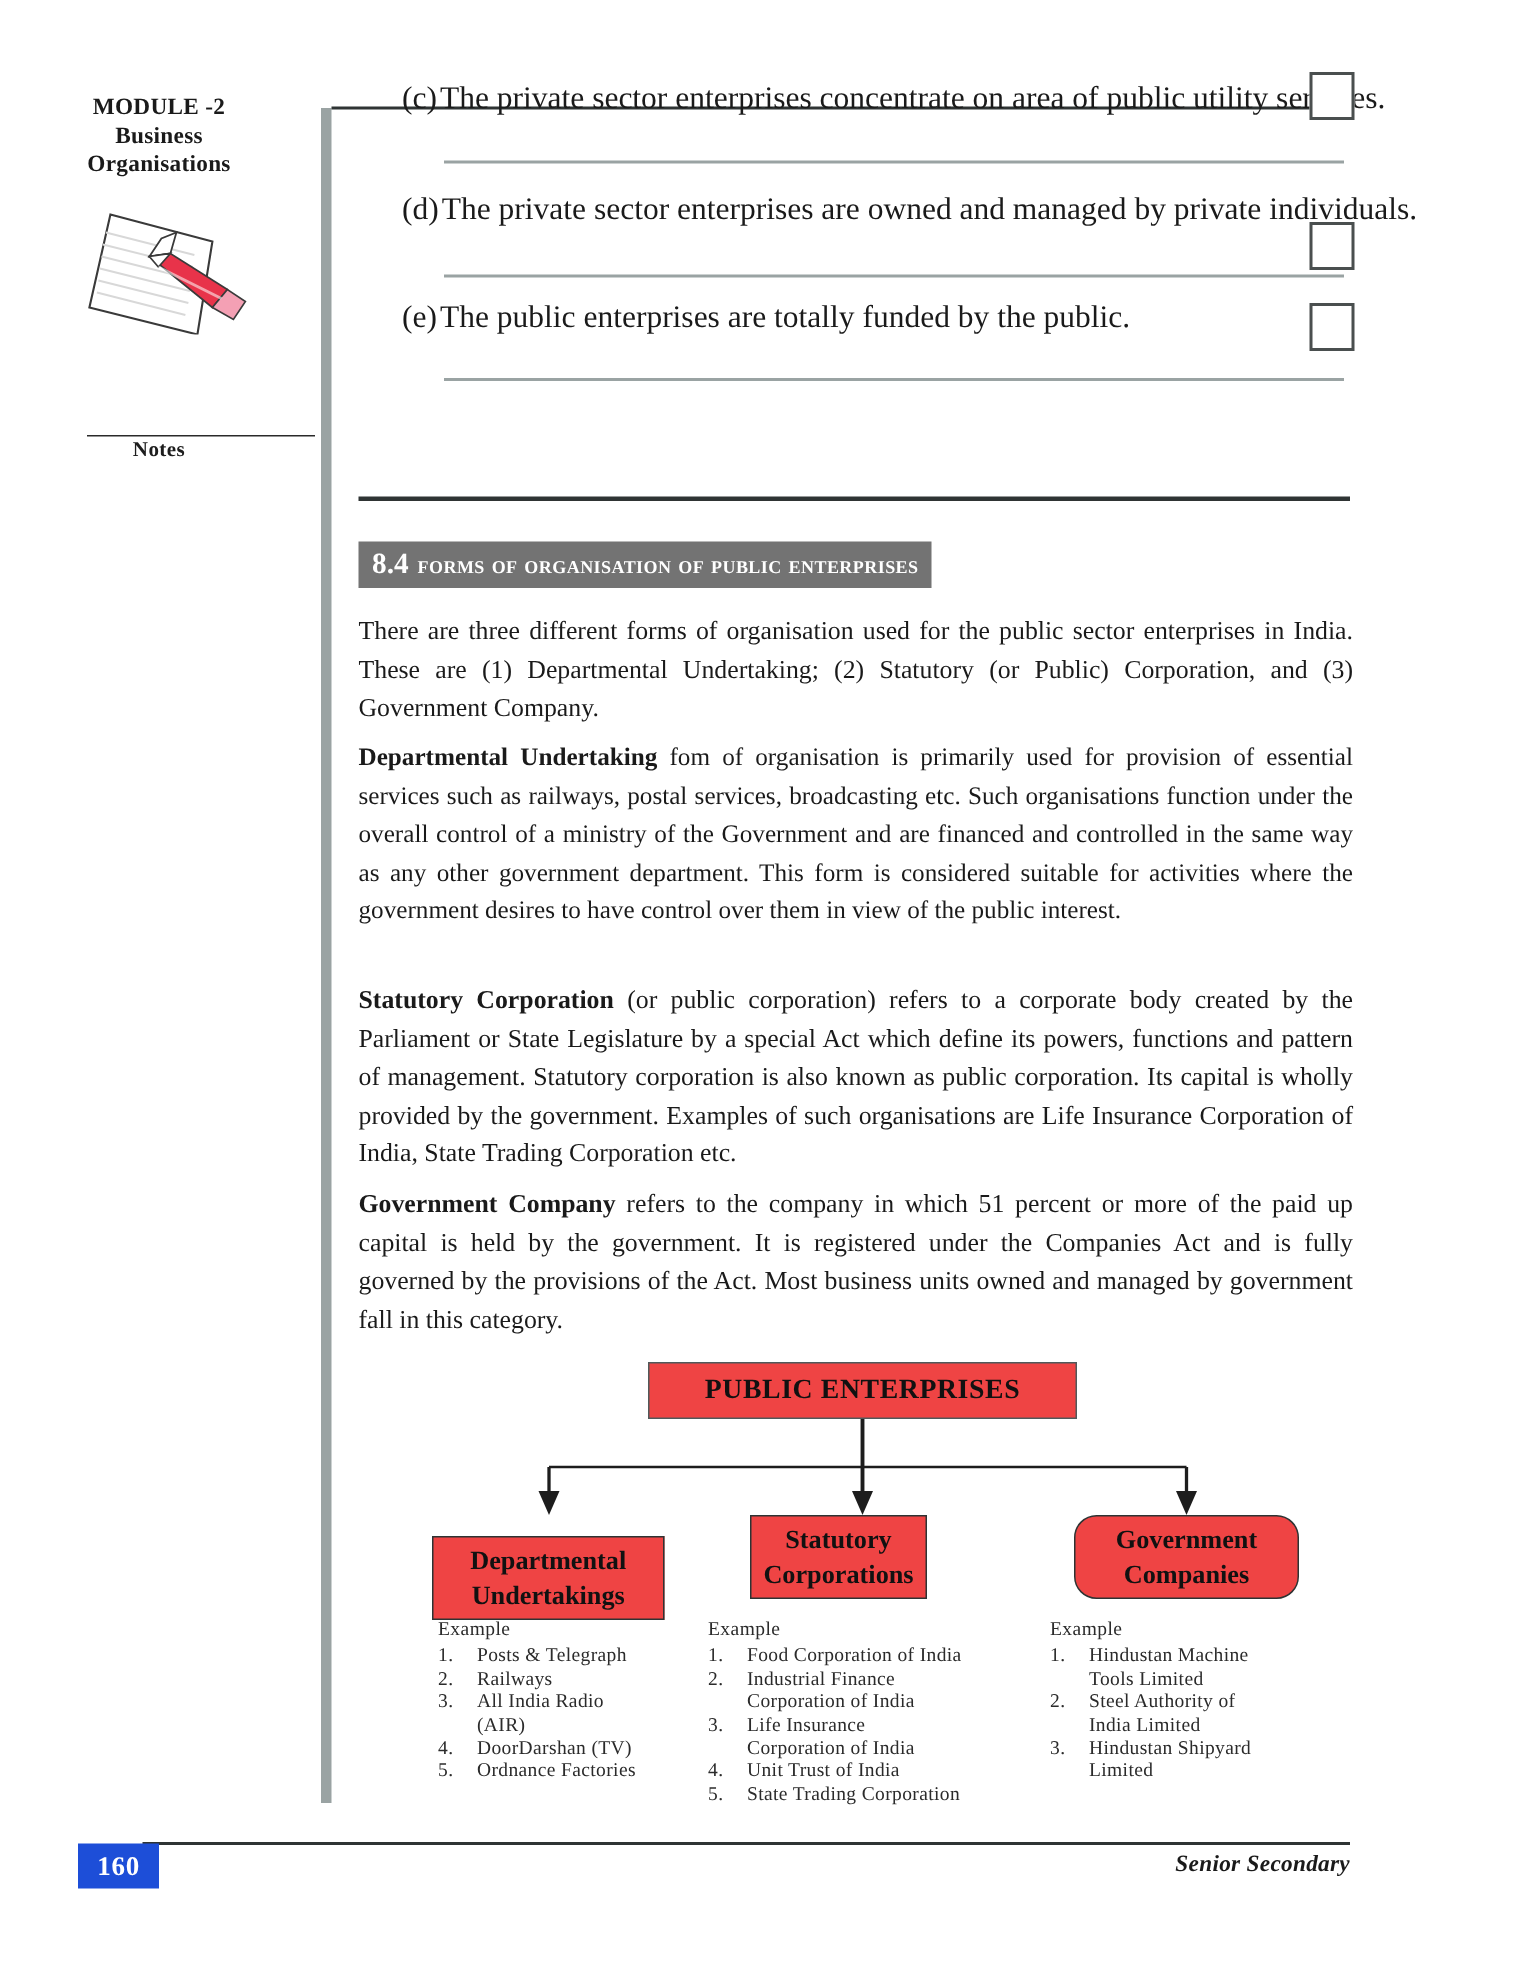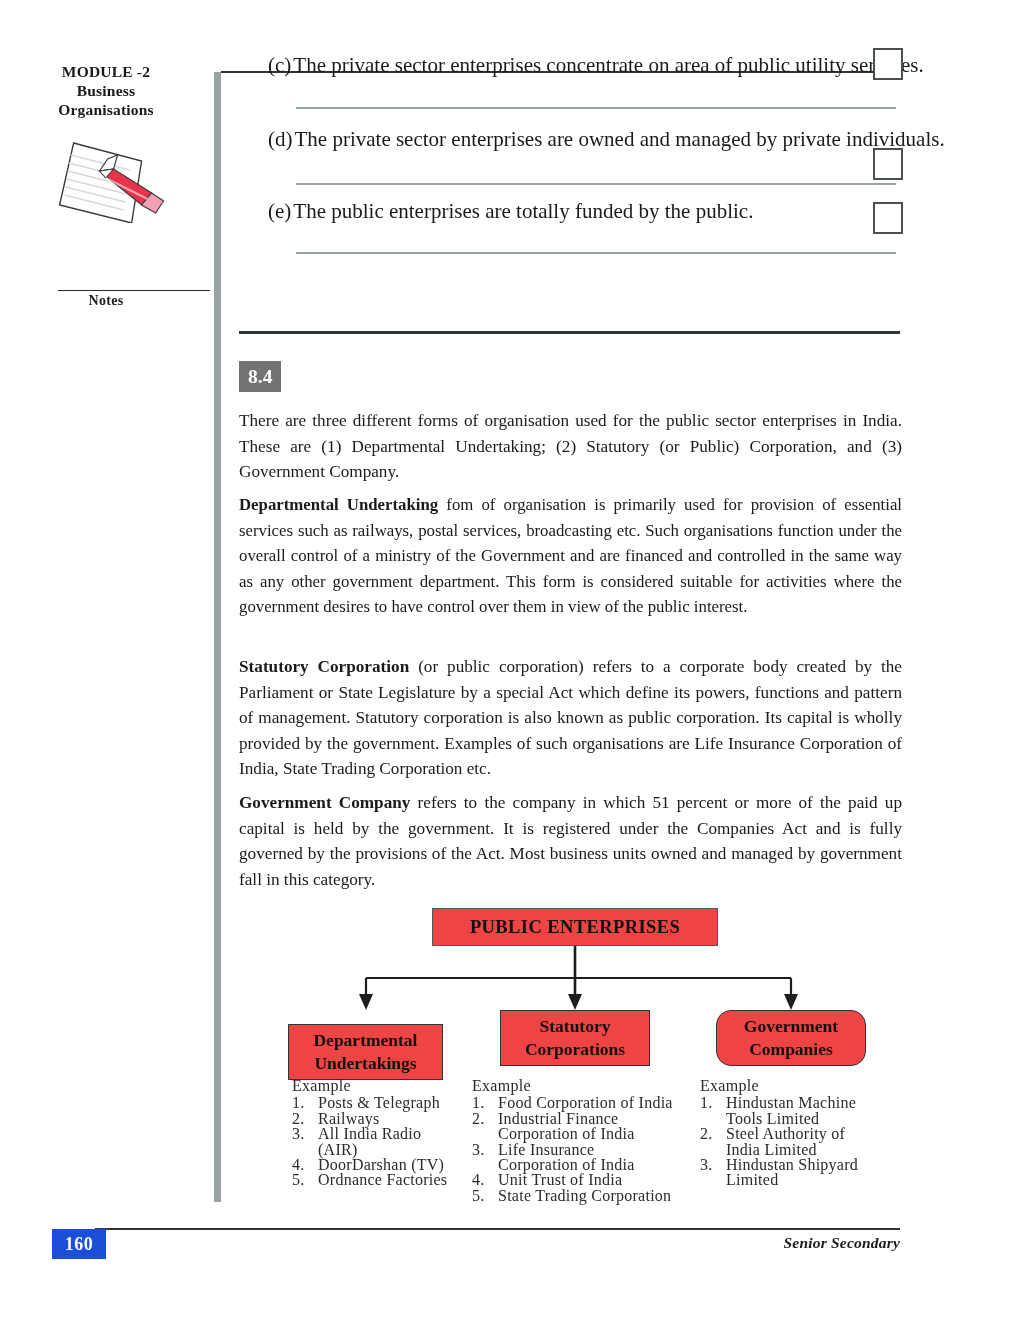--- a/index.html
+++ b/index.html
@@ -167,27 +167,27 @@
   .node.root {
     left: 204px; top: 8px; width: 286px; height: 38px;
     font-size: 18.5px; letter-spacing: 0.4px;
   }
   .node.leaf {
     width: 155px; height: 56px;
     font-size: 17.5px; line-height: 23px;
     border-width: 1.9px; border-color: #2e3333;
   }
   .node.leaf.l1 { left: 60px;  top: 124px; }
-  .node.leaf.l2 { left: 272px; top: 110px; width: 150px; text-align: center; }
+  .node.leaf.l2 { left: 272px; top: 110px; width: 118px; text-align: center; }
   .node.leaf.l3 { left: 488px; top: 110px; width: 150px; border-radius: 15px; }
 
   .chart-lines { position: absolute; left: 0; top: 0; width: 672px; height: 300px; }
 
   
-  .ex-col { position: absolute; top: 1078px; font-size: 16px; line-height: 15.4px; color: #2b2b2b; }
+  .ex-col { position: absolute; top: 1078px; font-size: 13px; line-height: 15.4px; color: #2b2b2b; }
   .ex-col .ex-title { margin-bottom: 2px; letter-spacing: 0.3px; }
   .ex-col ol { list-style: none; margin: 0; padding: 0; }
   .ex-col li { position: relative; padding-left: 26px; letter-spacing: 0.25px; }
   .ex-col li .n { position: absolute; left: 0; top: 0; }
   .ex-col li .cont { display: block; }
   .ex-col.c1 { left: 292px; width: 180px; }
   .ex-col.c2 { left: 472px; width: 220px; }
   .ex-col.c3 { left: 700px; width: 200px; }
 
   
@@ -266,20 +266,21 @@
     <span class="mark">(e)</span><span>The public enterprises are totally funded by the public.</span>
   </div>
   <div class="checkbox" style="left:645px; top:202px;"></div>
   <div class="grey-rule" style="left:68px; top:252px; width:600px;"></div>
 </div>
 
 <div class="dark-rule" style="left:239px; top:331px; width:661px;"></div>
 
 <div class="sec-head">
   <span class="num">8.4</span>
+  <span class="ttl">Forms of Organisation of Public Enterprises</span>
 </div>
 
 <div class="para" style="top:408px;">There are three different forms of organisation used for the public sector enterprises in India. These are (1) Departmental Undertaking; (2) Statutory (or Public) Corporation, and (3) Government Company.</div>
 
 <div class="para tight" style="top:492px;">
   <b>Departmental Undertaking</b><span> fom of organisation is primarily used for provision of essential services such as railways, postal services, broadcasting etc. Such organisations function under the overall control of a ministry of the Government and are financed and controlled in the same way as any other government department. This form is considered suitable for activities where the government desires to have control over them in view of the public interest.</span>
 </div>
 
 <div class="para" style="top:654px;">
   <b>Statutory Corporation</b><span> (or public corporation) refers to a corporate body created by the Parliament or State Legislature by a special Act which define its powers, functions and pattern of management. Statutory corporation is also known as public corporation. Its capital is wholly provided by the government. Examples of such organisations are Life Insurance Corporation of India, State Trading Corporation etc.</span>

